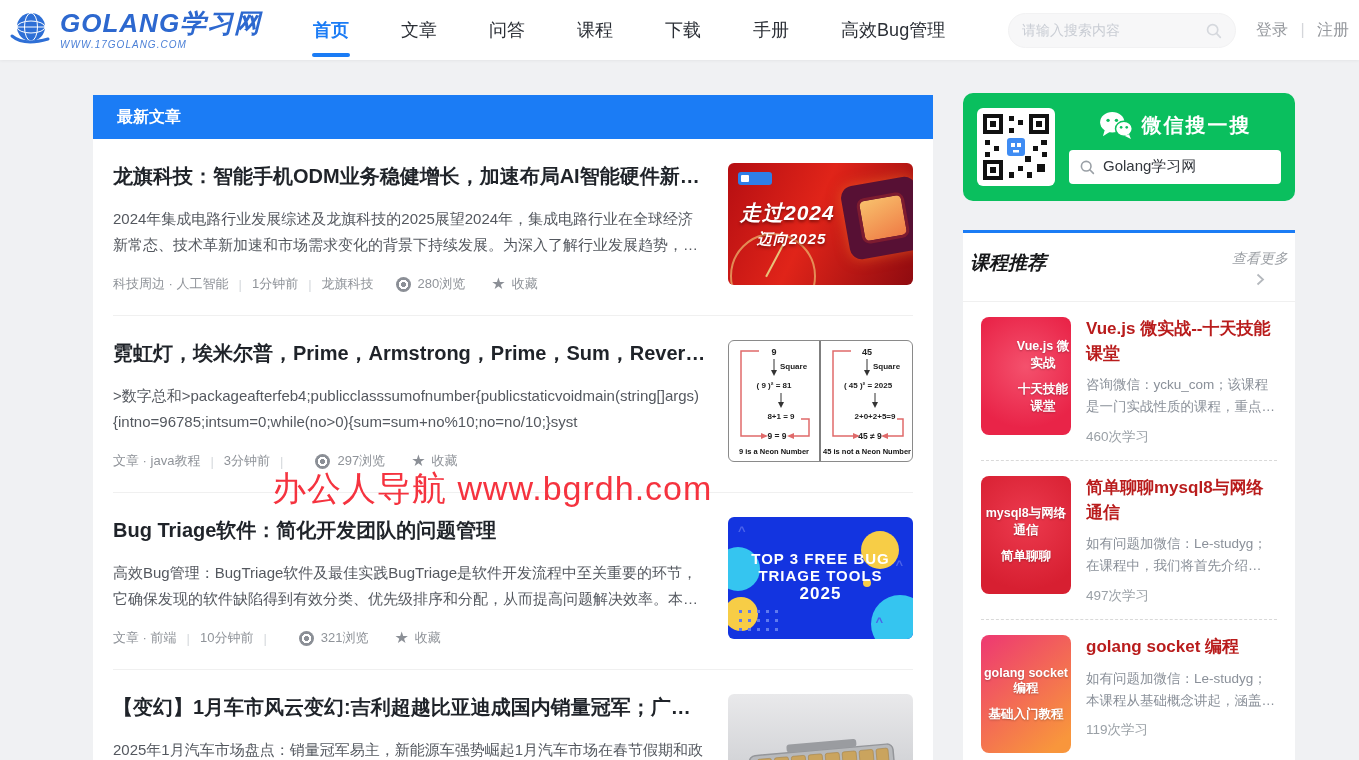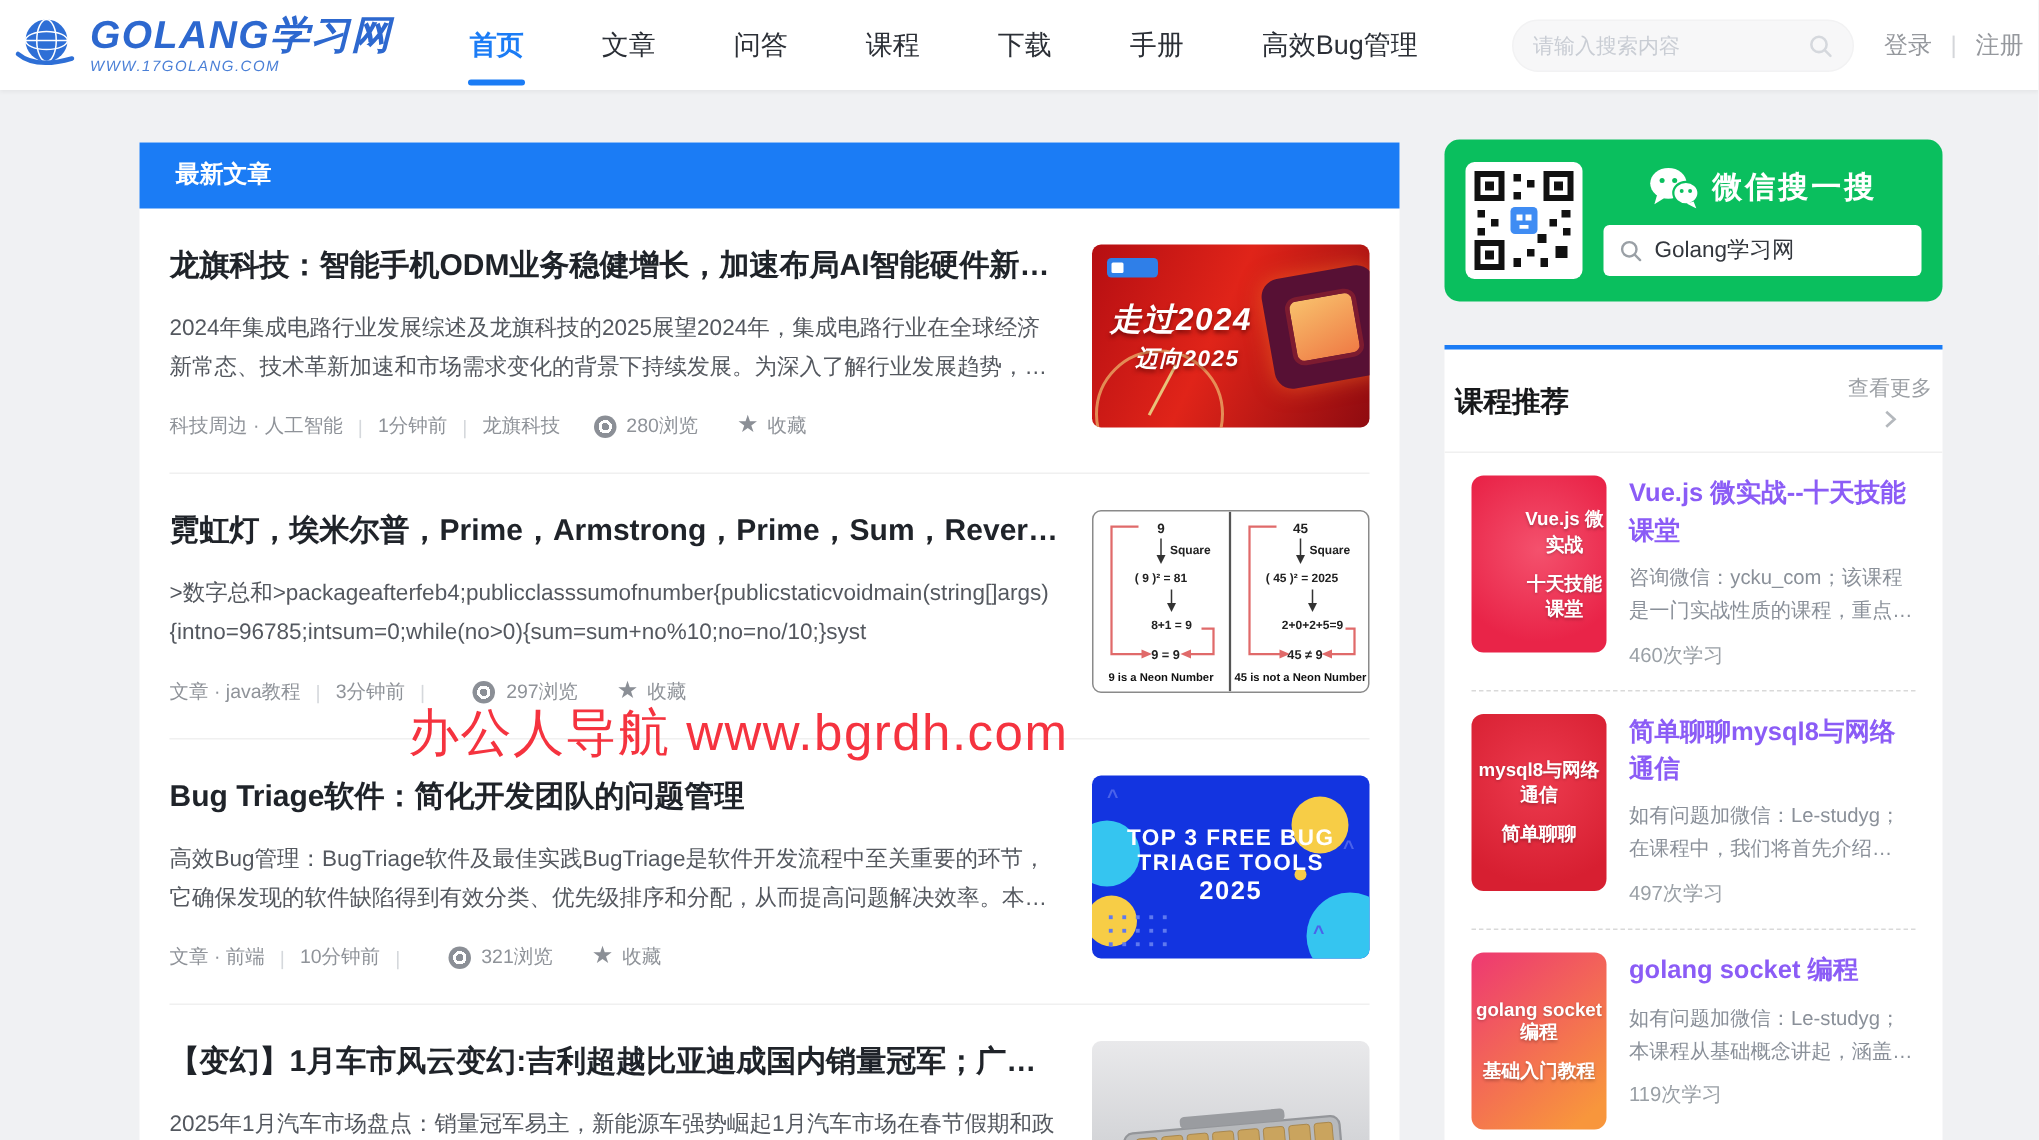--- a/index.html
+++ b/index.html
@@ -91,43 +91,43 @@
   
   .watermark { position:absolute; left:272px; top:466px; z-index:40; color:#f5333f; font-size:34px;
     font-weight:500; letter-spacing:1px; white-space:nowrap; }
 
   
   .sidebar { position:absolute; left:963px; top:93px; width:332px; }
   .wechat-card { height:108px; border-radius:10px; background:#0abf5e; display:flex; align-items:center;
     padding:0 14px; gap:14px; }
   .qr-box { width:78px; height:78px; background:#fff; border-radius:6px; padding:4px; flex-shrink:0; }
   .wx-col { flex:1; }
-  .wx-row { display:flex; align-items:flex-start; gap:9px; justify-content:center; }
+  .wx-row { display:flex; align-items:flex-end; gap:9px; justify-content:center; }
   .wx-title { color:#fff; font-size:20px; font-weight:600; letter-spacing:2px; }
   .wx-search { margin-top:11px; height:34px; background:#fff; border-radius:4px; display:flex;
     align-items:center; padding:0 10px; gap:8px; }
   .wx-search-text { font-size:15px; color:#33373d; }
 
   .course-card { margin-top:29px; background:#fff; border-top:3px solid #1b7cf5; height:530px; overflow:hidden; }
-  .course-head { display:flex; align-items:center; justify-content:space-between; padding:17px 7px 15px;
-    border-bottom:1px solid #f0f0f0; }
+  .course-head { display:flex; align-items:flex-start; justify-content:space-between; padding:17px 7px 15px;
+    border-bottom:1px solid #f0f0f0;font-style:italic; }
   .course-head-title { font-size:19px; font-weight:700; color:#17181a; }
   .course-more { display:flex; align-items:center; gap:5px; font-size:14px; color:#9b9fa4; cursor:pointer;flex-direction:column; }
   .course-item { display:flex; gap:15px; padding:15px 18px 14px; }
   .course-sep { border-top:1px dashed #d9d9d9; margin:0 18px; }
   .cthumb { width:90px; height:118px; border-radius:8px; flex-shrink:0; display:flex; flex-direction:column;
     justify-content:center; align-items:center; gap:9px; color:#fff; font-weight:700; text-align:center;
     cursor:pointer; }
   .cthumb .l1 { font-size:12.5px; text-shadow:0 1px 2px rgba(0,0,0,.25); }
   .cthumb .l2 { font-size:12.5px; text-shadow:0 1px 2px rgba(0,0,0,.25); }
   .cthumb-1 { background:radial-gradient(circle at 50% 42%, #f4516d 0%, #e92448 75%);padding-left:34px; }
   .cthumb-2 { background:radial-gradient(circle at 50% 38%, #ec3a4e 0%, #d71f31 80%); }
   .cthumb-3 { background:linear-gradient(140deg,#ee3d6f 5%, #f8963c 90%); }
   .c-body { flex:1; min-width:0; }
-  .c-title { font-size:17px; font-weight:700; color:#8b5cf6; line-height:1.45; cursor:pointer; }
+  .c-title { font-size:17px; font-weight:700; color:#b91c1c; line-height:1.45; cursor:pointer; }
   .c-desc { margin-top:8px; font-size:13.5px; color:#8a9099; line-height:1.62;
     display:-webkit-box; -webkit-line-clamp:2; -webkit-box-orient:vertical; overflow:hidden; }
   .c-count { margin-top:10px; font-size:13.5px; color:#9aa0a6; }
 </style>
 </head>
 <body>
 
 <header class="topbar">
   <div class="logo">
     <svg width="48" height="48" viewBox="0 0 48 48">

